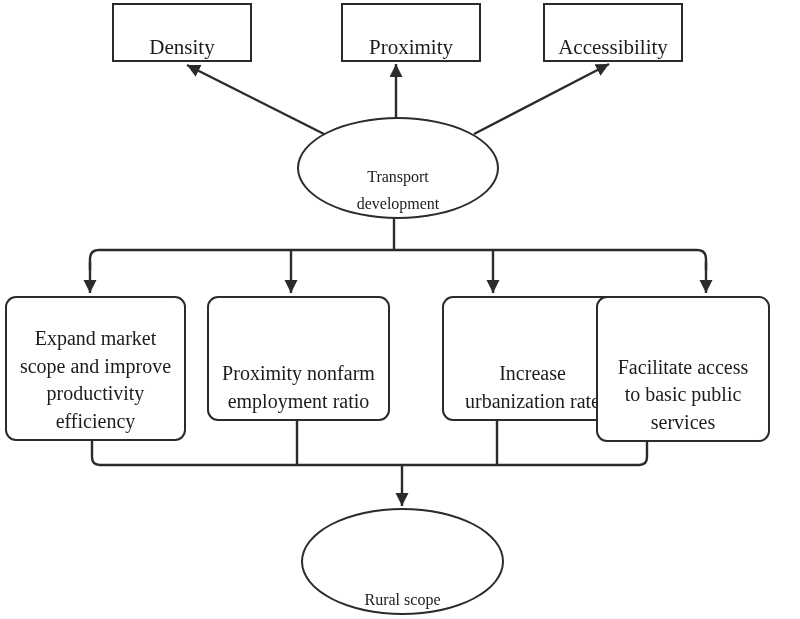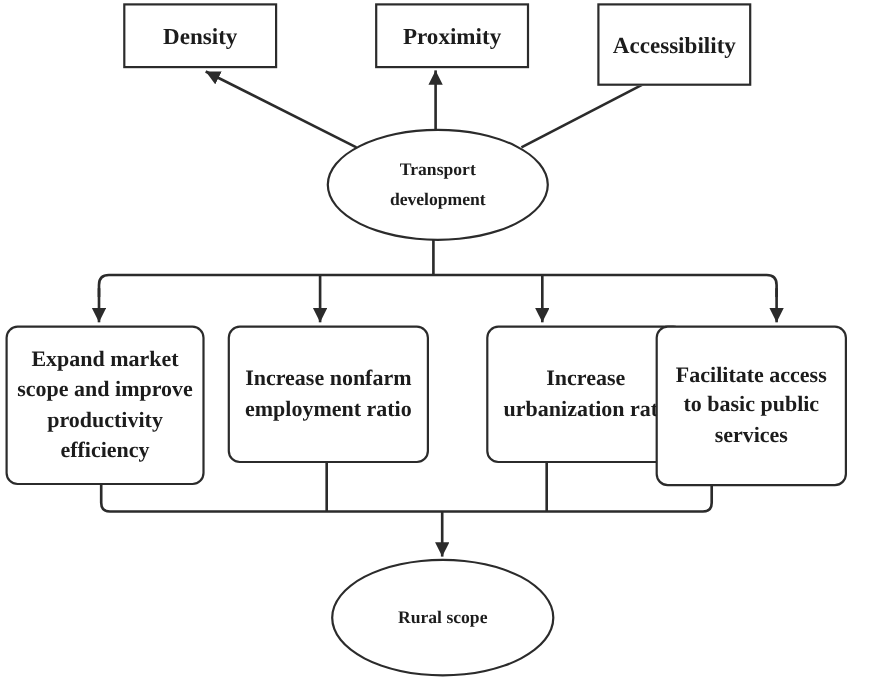--- a/index.html
+++ b/index.html
@@ -16,46 +16,45 @@
     color:var(--text);
     overflow:hidden;
   }
   .connector-layer{
     position:absolute;left:0;top:0;width:800px;height:619px;
   }
   .edge{stroke:var(--line);stroke-width:2.4;fill:none;}
   .arrowhead{fill:var(--line);}
   .node{
     position:absolute;
-    display:flex;align-items:center;justify-content:center;
+    display:flex;align-items:flex-end;justify-content:center;
     text-align:center;
     background:var(--bg);
     box-sizing:border-box;
     white-space:pre-line;
-    font-weight:bold;
   }
   .rect{
     border:2.5px solid var(--line);
     font-size:21px;line-height:26px;
   }
   .oval{
     border:2px solid var(--line);
     border-radius:50%;
     font-size:16px;line-height:27px;
   }
   .round-box{
     border:2.3px solid var(--line);
     border-radius:11px;
     font-size:20px;line-height:27.5px;
     padding:4px 6px;
   }
   
   #box-density{left:112px;top:3px;width:140px;height:59px;}
   #box-proximity{left:341px;top:3px;width:140px;height:59px;}
-  #box-accessibility{left:543px;top:3px;width:140px;height:75px;}
+  #box-accessibility{left:543px;top:3px;width:140px;height:59px;}
   #oval-transport{left:297px;top:117px;width:202px;height:102px;}
   #mech-market{left:5px;top:296px;width:181px;height:145px;}
   #mech-nonfarm{left:207px;top:296px;width:183px;height:125px;}
   #mech-urbanization{left:410px;top:296px;width:181px;height:125px;margin-left:32px;}
   #mech-services{left:596px;top:296px;width:174px;height:146px;}
   #oval-rural{left:301px;top:508px;width:203px;height:107px;}
 </style>
 </head>
 <body>
 
@@ -100,21 +99,21 @@
 development</span>
   </div>
 
   <div class="node round-box" id="mech-market">
     <span>Expand market
 scope and improve
 productivity
 efficiency</span>
   </div>
   <div class="node round-box" id="mech-nonfarm">
-    <span>Increase nonfarm
+    <span>Proximity nonfarm
 employment ratio</span>
   </div>
   <div class="node round-box" id="mech-urbanization">
     <span>Increase
 urbanization rate</span>
   </div>
   <div class="node round-box" id="mech-services">
     <span>Facilitate access
 to basic public
 services</span>

